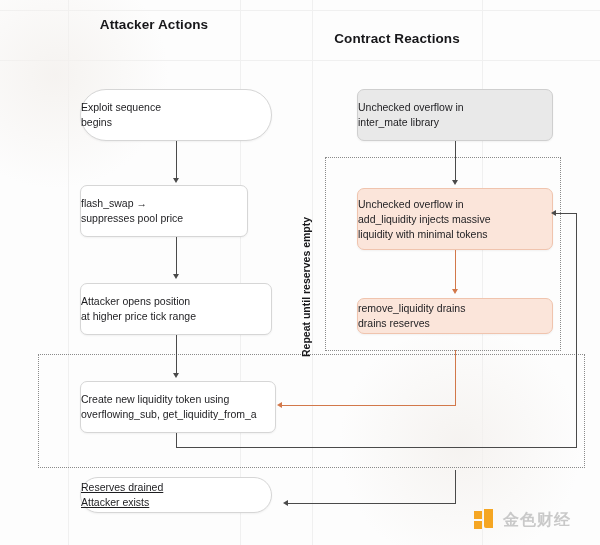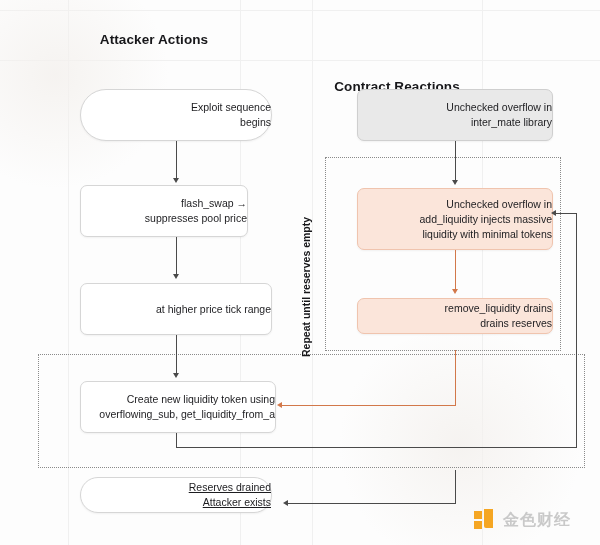--- a/index.html
+++ b/index.html
@@ -53,21 +53,21 @@
     text-align: center;
     white-space: nowrap;
   }
 
   
   .node {
     position: absolute;
     box-sizing: border-box;
     display: flex;
     flex-direction: column;
-    align-items: flex-end;
+    align-items: flex-start;
     justify-content: center;
     text-align: center;
     font-size: 10.5px;
     line-height: 15px;
     color: #1d1d20;
     background: #ffffff;
     border: 1px solid #d6d6d6;
     box-shadow: 0 1px 2px rgba(0,0,0,0.05);
   }
   .node.pill { border-radius: 26px; }
@@ -174,39 +174,40 @@
 
   <div class="gridline-v" style="left:68px;"></div>
   <div class="gridline-v" style="left:240px;"></div>
   <div class="gridline-v" style="left:312px;"></div>
   <div class="gridline-v" style="left:482px;"></div>
   <div class="gridline-h" style="top:10px;"></div>
   <div class="gridline-h" style="top:60px;"></div>
   <div class="wash" style="left:-60px; top:-40px; width:230px; height:230px;"></div>
   <div class="wash" style="left:330px; top:330px; width:260px; height:230px;"></div>
 
-  <div class="col-header" style="left:68px; top:32px; width:172px;">Attacker Actions</div>
-  <div class="col-header" style="left:312px; top:31px; width:170px;margin-top:48px;">Contract Reactions</div>
+  <div class="col-header" style="left:68px; top:17px; width:172px;">Attacker Actions</div>
+  <div class="col-header" style="left:312px; top:31px; width:170px;">Contract Reactions</div>
 
   <div class="loop-frame" style="left:325px; top:157px; width:236px; height:194px;"></div>
   <div class="loop-frame" style="left:38px; top:354px; width:547px; height:114px;"></div>
 
   <div class="loop-label" style="left:312px; top:345px;">Repeat until reserves empty</div>
 
   <div class="node pill" style="left:80px; top:89px; width:192px; height:52px;">
     <span class="ln">Exploit sequence</span>
     <span class="ln">begins</span>
   </div>
 
   <div class="node rect" style="left:80px; top:185px; width:168px; height:52px;">
     <span class="ln">flash_swap  →</span>
     <span class="ln">suppresses pool price</span>
   </div>
 
   <div class="node rect" style="left:80px; top:283px; width:192px; height:52px;">
+    <span class="ln">Attacker opens position</span>
     <span class="ln">at higher price tick range</span>
   </div>
 
   <div class="node rect" style="left:80px; top:381px; width:196px; height:52px;">
     <span class="ln">Create new liquidity token using</span>
     <span class="ln">overflowing_sub, get_liquidity_from_a</span>
   </div>
 
   <div class="node pill" style="left:80px; top:477px; width:192px; height:36px;text-decoration:underline;">
     <span class="ln">Reserves drained</span>

